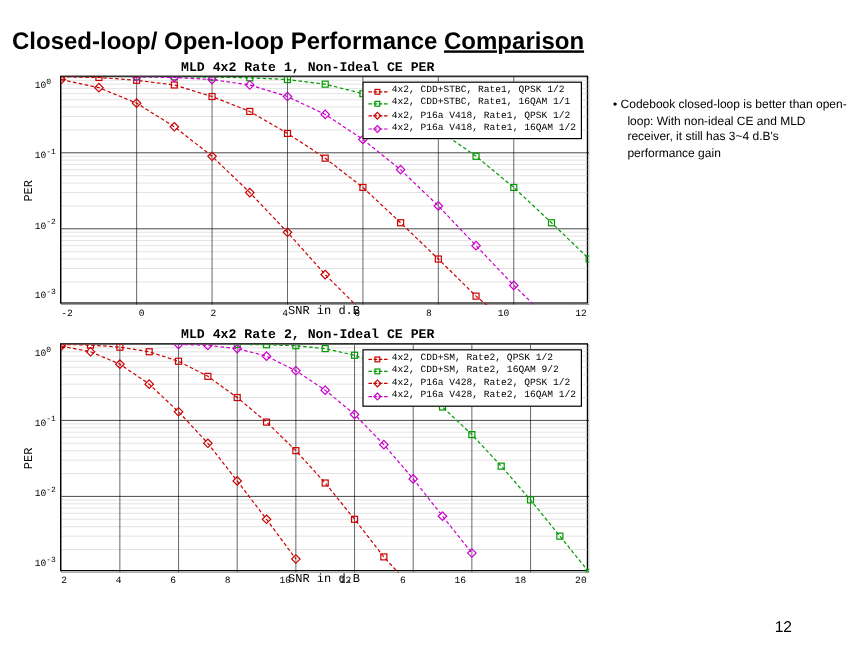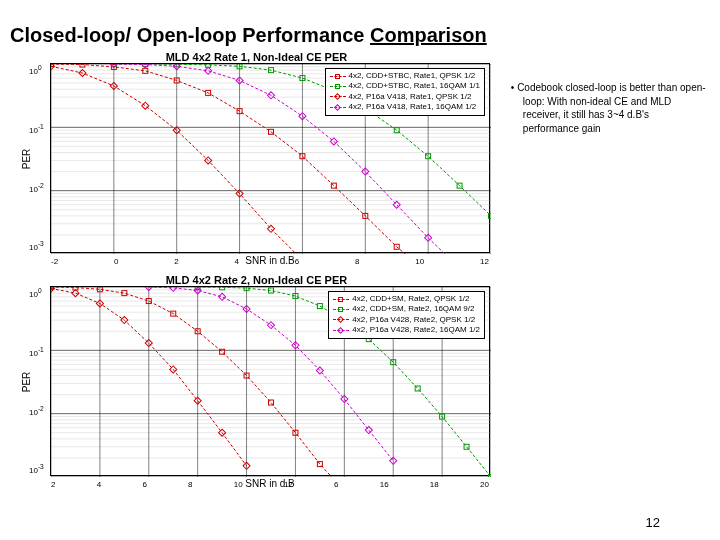--- a/index.html
+++ b/index.html
@@ -1,20 +1,20 @@
 <!DOCTYPE html>
 <html><head>
 <meta charset="utf-8">
 <style>
   * { box-sizing: border-box; margin: 0; padding: 0; }
   body { width: 720px; height: 540px; font-family: Arial, sans-serif; background: #fff; position: relative; }
   .title { font-weight: bold; font-size: 20px; padding: 24px 10px 4px 10px; }
   .title u { text-decoration: underline; }
   .content { display: flex; padding: 0 10px; }
-  .charts { width: 500px; }
+  .charts { width: 500px; font-family: Liberation Mono, monospace; }
   .chart-box { position: relative; margin-bottom: 8px; }
   .chart-title { font-size: 11px; text-align: center; font-weight: bold; color: #000; }
   .plot-area { position: relative; width: 440px; height: 190px; border: 1px solid #000; margin-left: 40px; background: #fff; }
   .y-label { position: absolute; left: 6px; top: 50%; transform: translateY(-50%) rotate(-90deg); font-size: 10px; color: #000; }
   .x-label { text-align: center; font-size: 10px; margin-top: 2px; margin-left: 40px; width: 440px; }
   .legend { position: absolute; top: 4px; right: 4px; border: 1px solid #000; background: #fff; font-size: 8px; padding: 2px 4px; line-height: 1.3; }
   .legend-row { display: flex; align-items: center; gap: 3px; text-align: right; }
   .lg-line { width: 16px; height: 0; border-top: 1px dashed; position: relative; }
   .lg-mark { width: 5px; height: 5px; border: 1px solid; display: inline-block; position: absolute; left: 5px; top: -3px; }
   .sq { }

